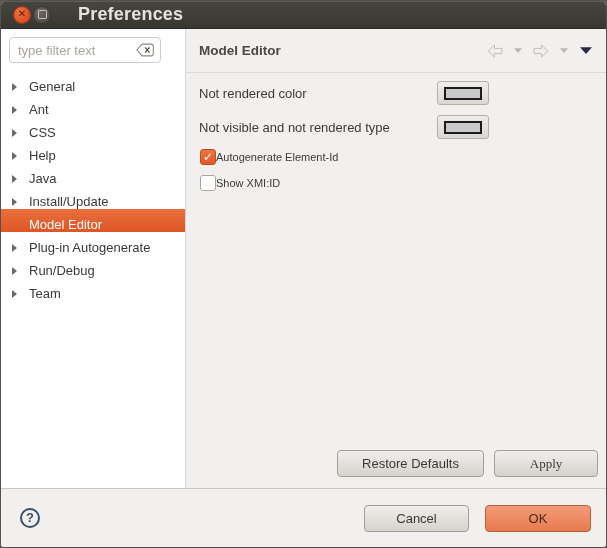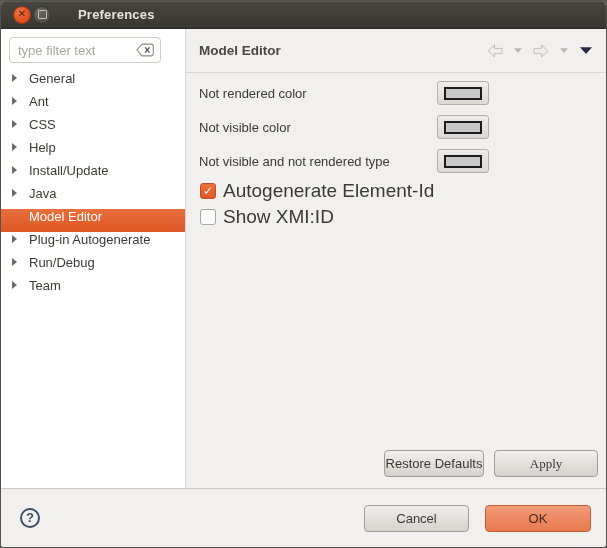--- a/index.html
+++ b/index.html
@@ -38,21 +38,21 @@
   .win-close::after{ content:"✕"; font-size:10px; margin-top:-1px; }
   .win-max{
     background:radial-gradient(circle at 35% 30%, #6B6962, #52504A 70%);
     border:1px solid #3A3833;
   }
   .win-max::after{
     content:""; width:7px; height:7px;
     border:1.5px solid #C2BFB9; border-radius:1px;
   }
   .win-title{
-    color:#E7E3DC; font-weight:bold; font-size:13px;
+    color:#E7E3DC; font-weight:bold; font-size:18px;
     margin-left:27px; letter-spacing:.2px;
   }
 
   
   .main{ flex:1; display:flex; min-height:0; }
 
   .sidebar{
     width:185px; flex:0 0 185px;
     background:#FFFFFF;
     border-right:1px solid #D8D5D0;
@@ -67,21 +67,21 @@
     font-family:"Liberation Sans","DejaVu Sans",sans-serif;
   }
   .filter-input::placeholder{ color:#A9A59E; }
   .clear-icon{
     position:absolute; right:6px; top:6px; width:19px; height:14px;
     cursor:pointer;
   }
 
   .tree{ flex:1; overflow:hidden; }
   .tree-item{
-    height:23px; display:flex; align-items:flex-start;
+    height:23px; display:flex; align-items:flex-end;
     font-size:13px; color:#3C3A36; cursor:default;
     padding-left:6px;
   }
   .expander{
     width:14px; height:14px; flex:0 0 14px;
     display:flex; align-items:center; justify-content:center;
     visibility:hidden;
   }
   .expander.visible{ visibility:visible; }
   .expander::after{
@@ -134,37 +134,37 @@
     display:flex; align-items:center; justify-content:center;
     cursor:pointer; flex:0 0 16px;
   }
   .checkbox-box.checked{
     background:linear-gradient(#EC7440, var(--checkbox-orange,#E05A26));
     border-color:#C04F1E;
   }
   .checkbox-box.checked::after{
     content:"✓"; color:#FFFFFF; font-size:12px; font-weight:bold; margin-top:-1px;
   }
-  .check-label{ font-size:19px; color:#3C3A36; padding-left:7px; }
+  .check-label{ font-size:11px; color:#3C3A36; }
 
   .actions{
     margin-top:auto;
     display:flex; justify-content:flex-end; gap:10px;
     padding:0 8px 11px 0;
   }
 
   .btn{
     height:27px; border-radius:4px;
     background:linear-gradient(#F0EEEC,#D6D2CD);
     border:1px solid #A29D96;
     font-size:13px; color:#3A3935;
     font-family:"Liberation Sans","DejaVu Sans",sans-serif;
     cursor:pointer;
   }
-  .btn-restore{ width:100px; }
+  .btn-restore{ width:147px; }
   .btn-apply{ width:104px;font-family:Liberation Serif, serif; }
   .btn-cancel{ width:105px; }
   .btn-ok{
     width:106px;
     background:linear-gradient(#F29B79, var(--ok-orange,#E87A4E));
     border-color:#C05F35;
     color:#43291A;
   }
 
   
@@ -222,25 +222,25 @@
         <div class="tree-item">
           <span class="expander visible"></span>
           <span class="tree-label">CSS</span>
         </div>
         <div class="tree-item">
           <span class="expander visible"></span>
           <span class="tree-label">Help</span>
         </div>
         <div class="tree-item">
           <span class="expander visible"></span>
+          <span class="tree-label">Java</span>
+        </div>
+        <div class="tree-item">
+          <span class="expander visible"></span>
           <span class="tree-label">Install/Update</span>
-        </div>
-        <div class="tree-item">
-          <span class="expander visible"></span>
-          <span class="tree-label">Java</span>
         </div>
         <div class="tree-item selected">
           <span class="expander"></span>
           <span class="tree-label">Model Editor</span>
         </div>
         <div class="tree-item">
           <span class="expander visible"></span>
           <span class="tree-label">Plug-in Autogenerate</span>
         </div>
         <div class="tree-item">
@@ -282,26 +282,20 @@
             <svg width="14" height="9" viewBox="0 0 14 9">
               <polygon points="1,1.3 13,1.3 7,8" fill="#2B2846"></polygon>
             </svg>
           </span>
         </span>
       </div>
 
       <div class="form">
         <div class="setting-row">
           <span class="setting-label">Not rendered color</span>
-          <span class="color-btn">
-            <span class="color-swatch"></span>
-          </span>
-        </div>
-        <div class="setting-row">
-          <span class="setting-label">Not visible color</span>
           <span class="color-btn">
             <span class="color-swatch"></span>
           </span>
         </div>
         <div class="setting-row">
           <span class="setting-label">Not visible and not rendered type</span>
           <span class="color-btn">
             <span class="color-swatch"></span>
           </span>
         </div>

